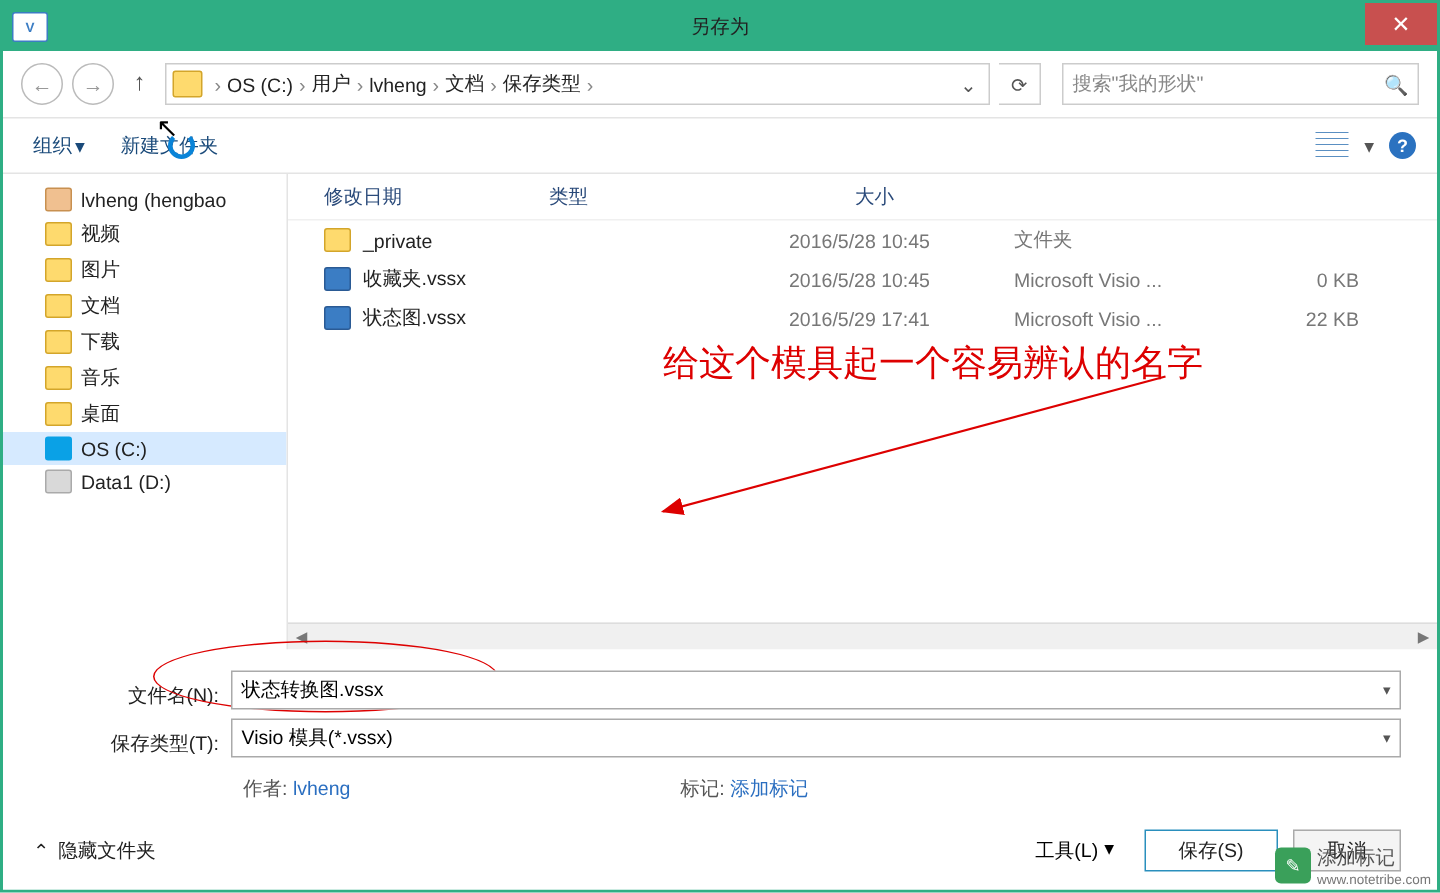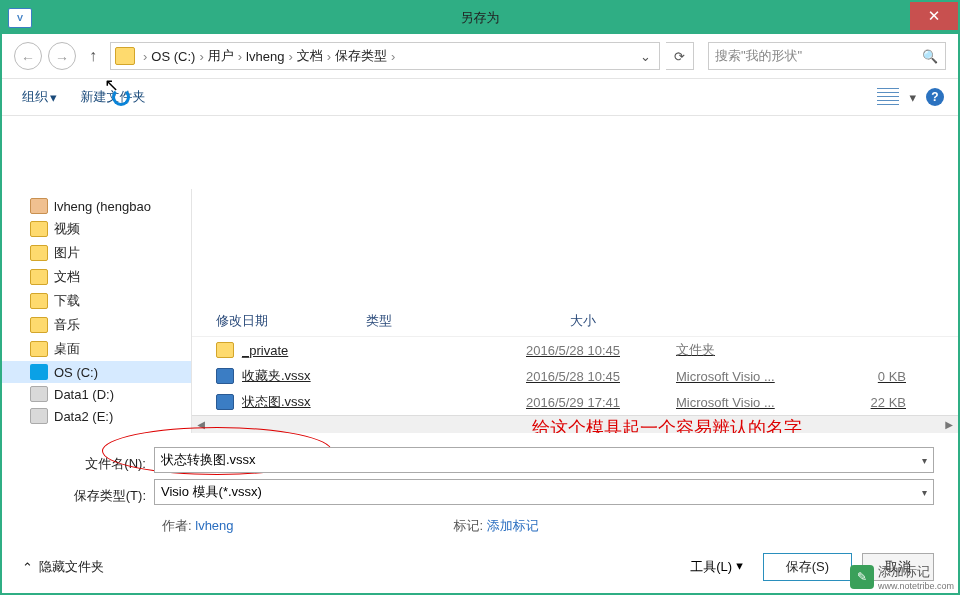--- a/index.html
+++ b/index.html
@@ -23,43 +23,43 @@
   .searchbox .mag { margin-left:auto; color:#555; }
   
   .toolbar { height:38px; border-top:1px solid #e4e4e4; border-bottom:1px solid #e4e4e4; display:flex; align-items:center; padding:0 14px; font-size:13px; color:#1a4a7a; background:#fff; }
   .toolbar .tbtn { display:flex; align-items:center; gap:2px; padding:3px 6px; cursor:default; }
   .toolbar .sep { width:12px; }
   .toolbar .right { margin-left:auto; display:flex; align-items:center; gap:10px; }
   .viewicon { width:22px; height:18px; display:inline-block; }
   .viewicon::before { content:""; display:block; width:100%; height:100%; background:repeating-linear-gradient(#5a8fc2 0 1px, transparent 1px 4px); }
   .helpicon { width:18px; height:18px; border-radius:50%; background:#2b72c0; color:#fff; display:flex; align-items:center; justify-content:center; font-size:12px; font-weight:bold; }
   
-  .body { display:flex; height:calc(100% - 32px - 44px - 38px - 160px); background:#fff;align-items:flex-end; }
+  .body { display:flex; height:calc(100% - 32px - 44px - 38px - 160px); background:#fff; }
   .sidebar { width:190px; border-right:1px solid #e4e4e4; padding:6px 0; font-size:13px; overflow:hidden; background:#fff; }
   .side-item { display:flex; align-items:center; gap:6px; padding:3px 8px 3px 28px; color:#222; white-space:nowrap; }
   .side-item.sel { background:#d6eaff; }
   .side-item .ico { width:18px; height:16px; display:inline-block; border-radius:2px; }
   .ico.folder { background:#feda6e; border:1px solid #d3a52a; }
   .ico.user { background:#f0c090; border:1px solid #c89050; }
   .ico.drive { background:#d9d9d9; border:1px solid #aaa; border-radius:2px; }
   .ico.win { background:linear-gradient(135deg,#0aa1e6,#0aa1e6); }
   
   .filepane { flex:1; display:flex; flex-direction:column; font-size:13px; position:relative; background:#fff; }
   .headers { display:flex; padding:6px 16px 6px 24px; color:#2a4a7a; border-bottom:1px solid #f0f0f0; }
   .headers div { display:flex; align-items:center; gap:4px; }
   .col-name { width:310px; }
   .col-date { width:150px; }
   .col-type { width:150px; }
   .col-size { width:80px; text-align:right; justify-content:flex-end; }
-  .filerow { display:flex; padding:4px 16px 4px 24px; color:#222; align-items:center;text-decoration:underline; }
+  .filerow { display:flex; padding:4px 16px 4px 24px; color:#222; align-items:center; }
   .filerow .ico { width:18px; height:16px; margin-right:8px; display:inline-block; border-radius:2px; }
   .ico.vssx { background:#3b7dc4; border:1px solid #2a5a94; }
   .filerow .meta { color:#777; }
   .annotation { position:absolute; left:230px; top:110px; width:380px; height:120px; pointer-events:none; }
-  .annotation .txt { position:absolute; right:0; top:0; color:#d00; font-size:18px; white-space:nowrap; }
+  .annotation .txt { position:absolute; right:0; top:0; color:#d00; font-size:24px; white-space:nowrap; }
   .hscroll { height:18px; background:#f0f0f0; border-top:1px solid #ddd; display:flex; align-items:center; }
   .hscroll .arrow { width:18px; height:18px; display:flex; align-items:center; justify-content:center; color:#777; font-size:10px; }
   .hscroll .track { flex:1; }
   
   .bottom { height:160px; padding:8px 24px 8px 60px; font-size:13px; position:relative; background:#fff; }
   .formrow { display:flex; align-items:flex-end; margin:6px 0; }
   .formrow label { width:92px; text-align:right; padding-right:8px; color:#222; }
   .formrow .field { flex:1; height:26px; border:1px solid #aaa; display:flex; align-items:center; padding:0 6px; background:#fff; position:relative; }
   .formrow .field .dd { margin-left:auto; color:#555; font-size:10px; }
   .ellipse { position:absolute; border:1.5px solid #d00; border-radius:50%; pointer-events:none; }
@@ -167,24 +167,20 @@
           <span class="ico folder"></span>
           <span>桌面</span>
         </div>
         <div class="side-item sel">
           <span class="ico win"></span>
           <span>OS (C:)</span>
         </div>
         <div class="side-item">
           <span class="ico drive"></span>
           <span>Data1 (D:)</span>
-        </div>
-        <div class="side-item">
-          <span class="ico drive"></span>
-          <span>Data2 (E:)</span>
         </div>
       </div>
     <div class="filepane">
       <div class="headers">
         <div class="col-date">修改日期</div>
         <div class="col-type">类型</div>
         <div class="col-size">大小</div>
       </div>
       <div id="filerows">
           <div class="filerow">

